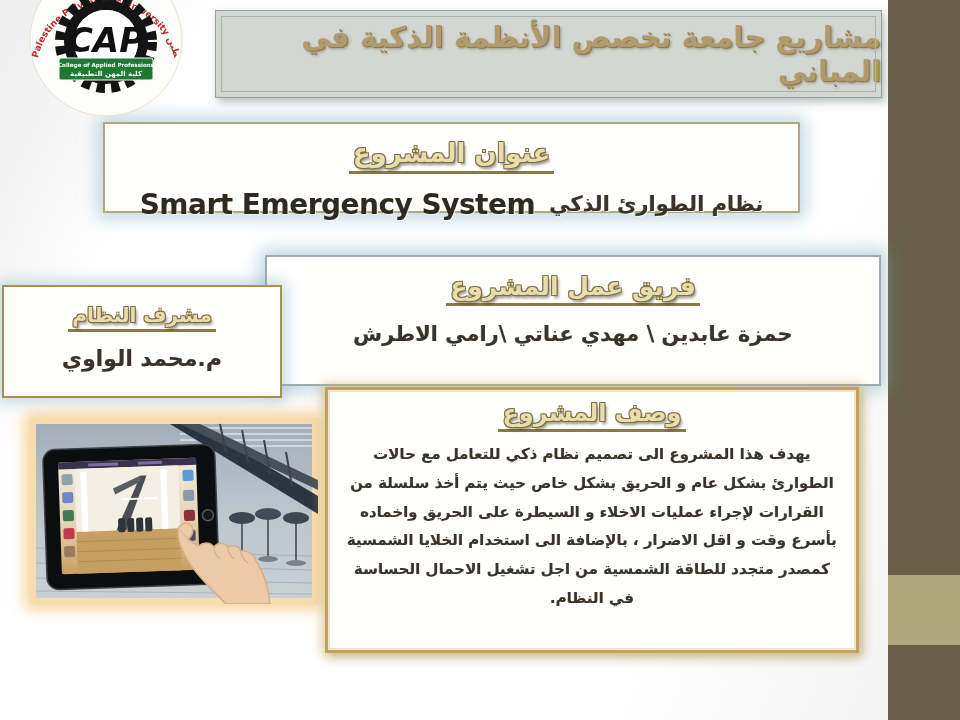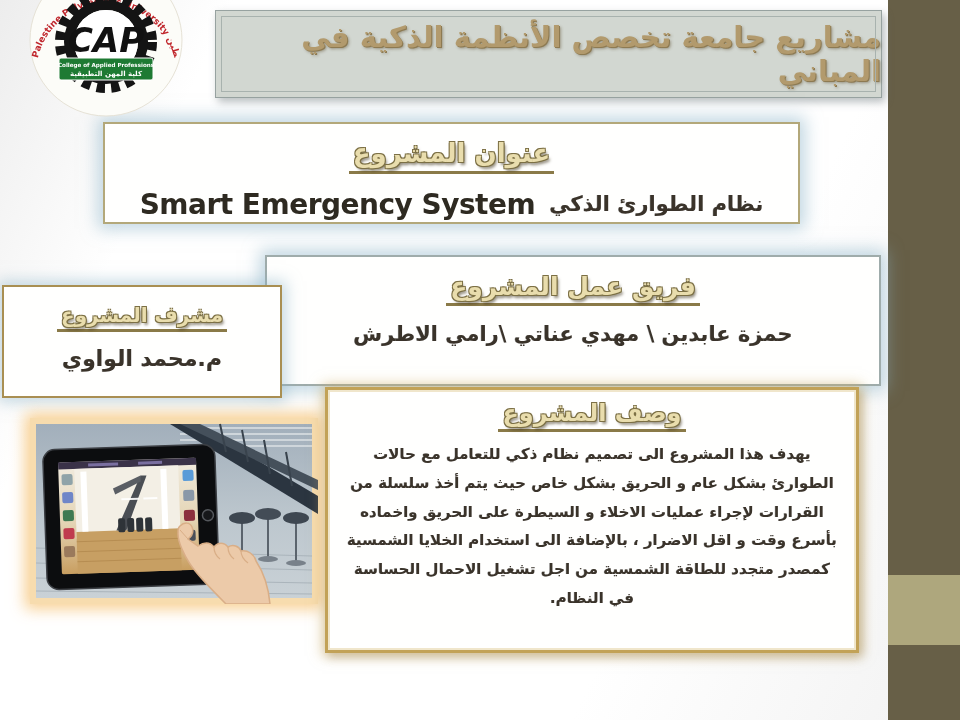--- a/index.html
+++ b/index.html
@@ -22,21 +22,21 @@
   .banner::before{content:"";position:absolute;left:5px;top:5px;right:5px;bottom:5px;border:1px solid #a8b2ae;}
   .banner-title{
     direction:rtl;font-size:29px;font-weight:bold;color:#b29a6d;
     text-shadow:1px 1px 0 #8d7a52,2px 2px 3px rgba(90,75,45,.45);
   }
   
   .logo{position:absolute;left:25px;top:0;width:162px;height:118px;z-index:6;}
   
   .wbox{position:absolute;background:#fffffe;}
   .box-title{
-    left:103px;top:122px;width:697px;height:102px;z-index:3;
+    left:103px;top:122px;width:697px;height:91px;z-index:3;
     border:2px solid #b3a87a;
     box-shadow:0 0 16px 5px rgba(140,180,200,.55);
     text-align:center;
   }
   .box-team{
     left:265px;top:255px;width:616px;height:131px;z-index:3;
     border:2px solid #9facab;
     box-shadow:0 0 16px 5px rgba(140,180,200,.55);
     text-align:center;
   }
@@ -126,21 +126,21 @@
       <span class="title-ar dark-txt">نظام الطوارئ الذكي</span>
     </div>
   </div>
 
   <div class="wbox box-team">
     <span class="hdr">فريق عمل المشروع</span>
     <div class="team-names dark-txt">حمزة عابدين \ مهدي عناتي \رامي الاطرش</div>
   </div>
 
   <div class="wbox box-supervisor">
-    <span class="hdr">مشرف المشروع</span>
+    <span class="hdr">مشرف النظام</span>
     <div class="supervisor-name dark-txt">م.محمد الواوي</div>
   </div>
 
   <div class="wbox box-desc">
     <span class="hdr">وصف المشروع</span>
     <div class="desc-body dark-txt">يهدف هذا المشروع الى تصميم نظام ذكي للتعامل مع حالات الطوارئ بشكل عام و الحريق بشكل خاص حيث يتم أخذ سلسلة من القرارات لإجراء عمليات الاخلاء و السيطرة على الحريق واخماده بأسرع وقت و اقل الاضرار ، بالإضافة الى استخدام الخلايا الشمسية كمصدر متجدد للطاقة الشمسية من اجل تشغيل الاحمال الحساسة في النظام.</div>
   </div>
 
   <div class="photo">
     <svg width="288" height="186" viewBox="0 0 288 186">

